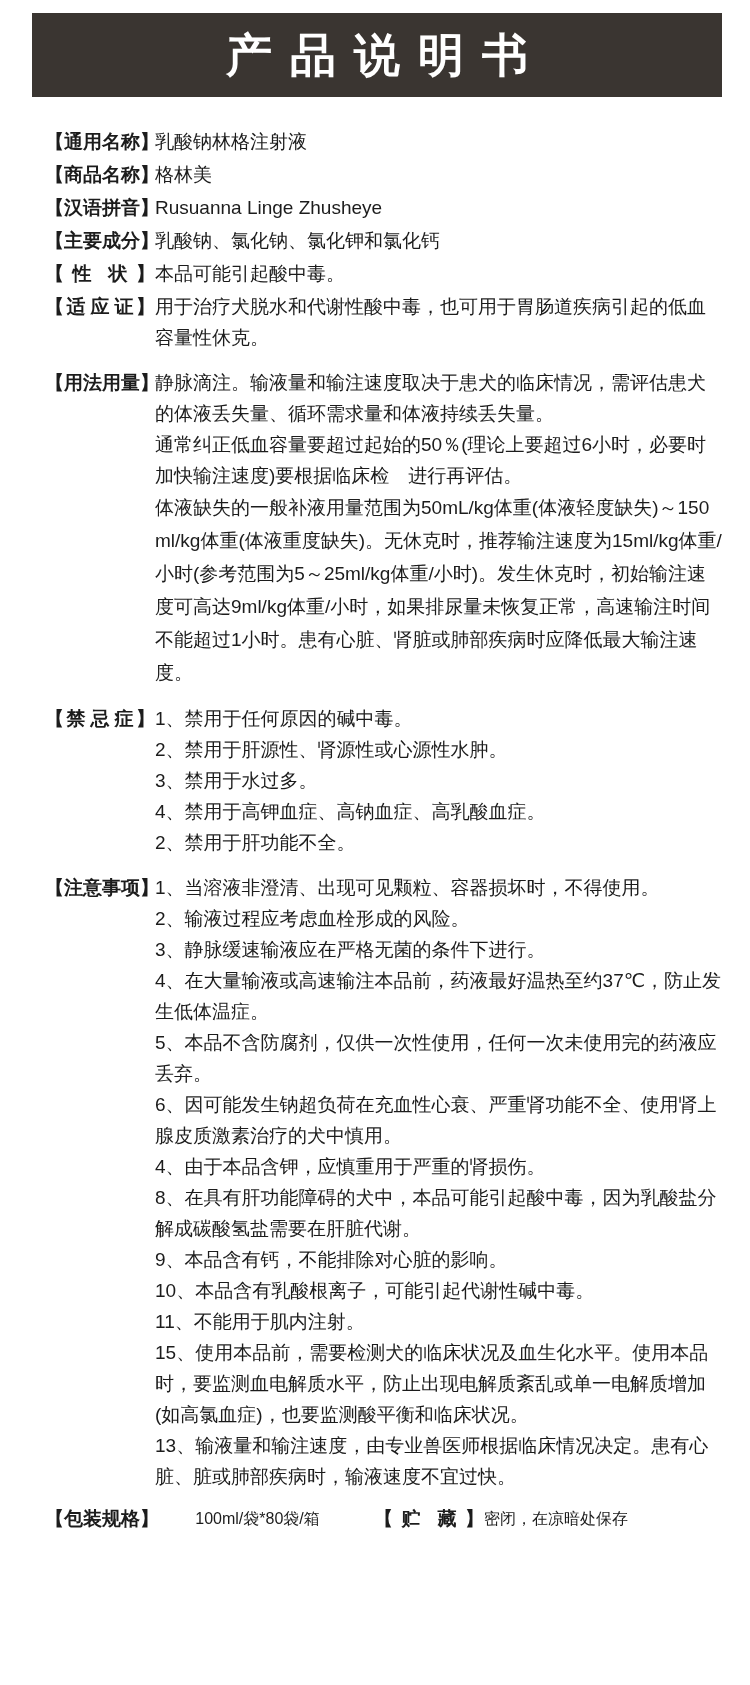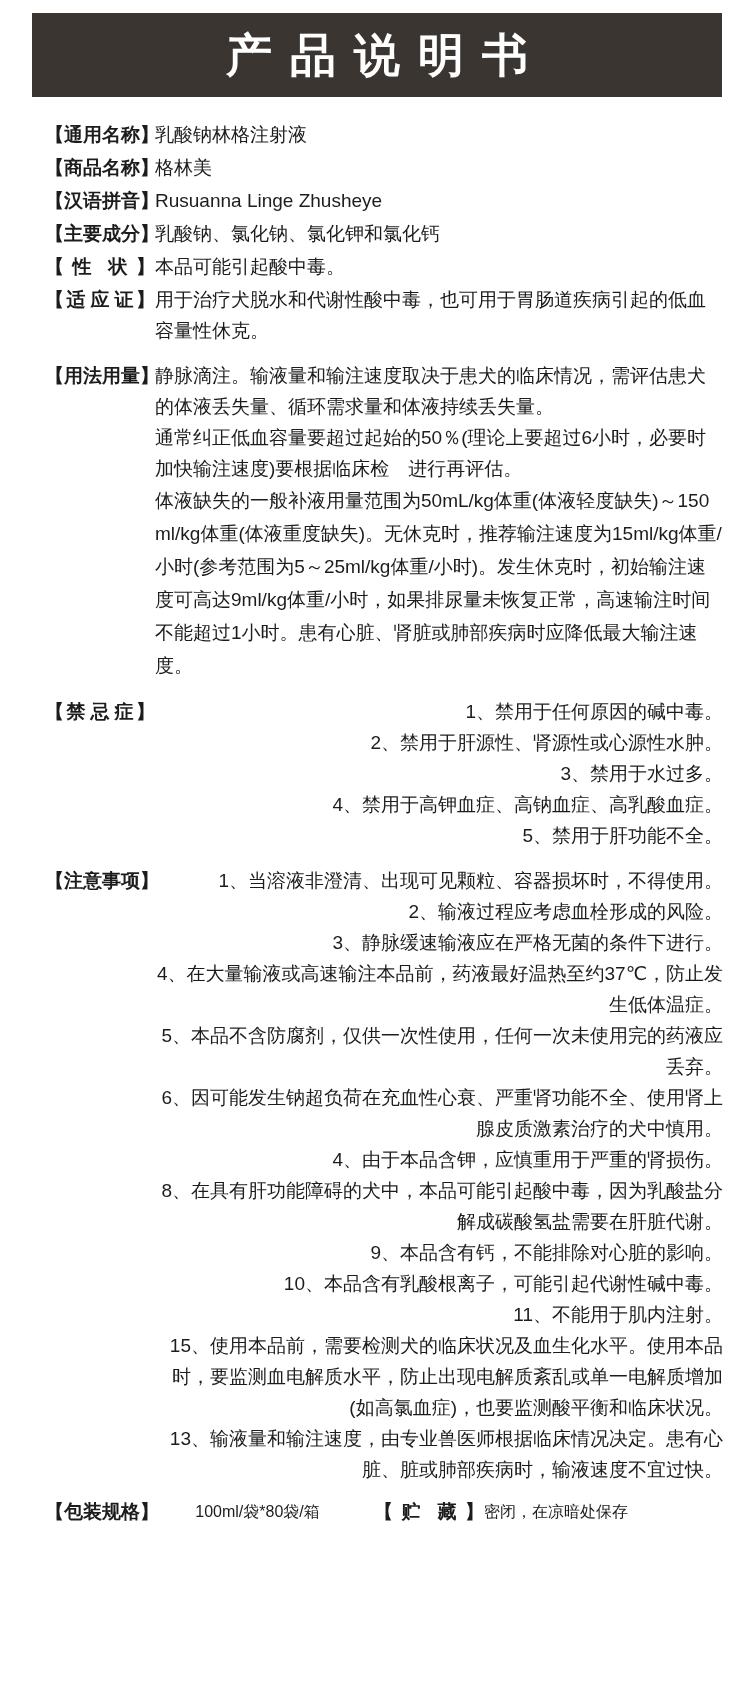--- a/index.html
+++ b/index.html
@@ -17,21 +17,21 @@
   }
   .page {
     width: 750px;
     position: relative;
     padding-bottom: 6px;
     box-sizing: border-box;
   }
 
   
   .banner {
-    margin: 13px 28px 4px 32px;
+    margin: 13px 28px 11px 32px;
     height: 84px;
     background: #3a3531;
     display: flex;
     align-items: center;
     justify-content: center;
   }
   .banner-title {
     color: #ffffff;
     font-size: 46px;
     font-weight: 700;
@@ -88,21 +88,20 @@
   .value ol.numlist {
     margin: 0;
     padding: 0;
     list-style: none;
   }
   .value ol.numlist > li {
     margin: 0;
     padding: 0;
     font-size: 19px;
     line-height: 31px;
-    text-align: right;
   }
 
   
   .footer-row {
     display: flex;
     align-items: flex-start;
     padding: 10px 27px 0 45px;
     text-align: center;
   }
   .footer-label {
@@ -207,21 +206,21 @@
           <span>症</span>
         </span>
         <span class="brk">】</span>
       </div>
       <div class="value">
         <ol class="numlist">
           <li>1、禁用于任何原因的碱中毒。</li>
           <li>2、禁用于肝源性、肾源性或心源性水肿。</li>
           <li>3、禁用于水过多。</li>
           <li>4、禁用于高钾血症、高钠血症、高乳酸血症。</li>
-          <li>5、禁用于肝功能不全。</li>
+          <li>2、禁用于肝功能不全。</li>
         </ol>
       </div>
     </div>
 
     <div class="row gap-before">
       <div class="label">【注意事项】</div>
       <div class="value">
         <ol class="numlist">
           <li>1、当溶液非澄清、出现可见颗粒、容器损坏时，不得使用。</li>
           <li>2、输液过程应考虑血栓形成的风险。</li>

